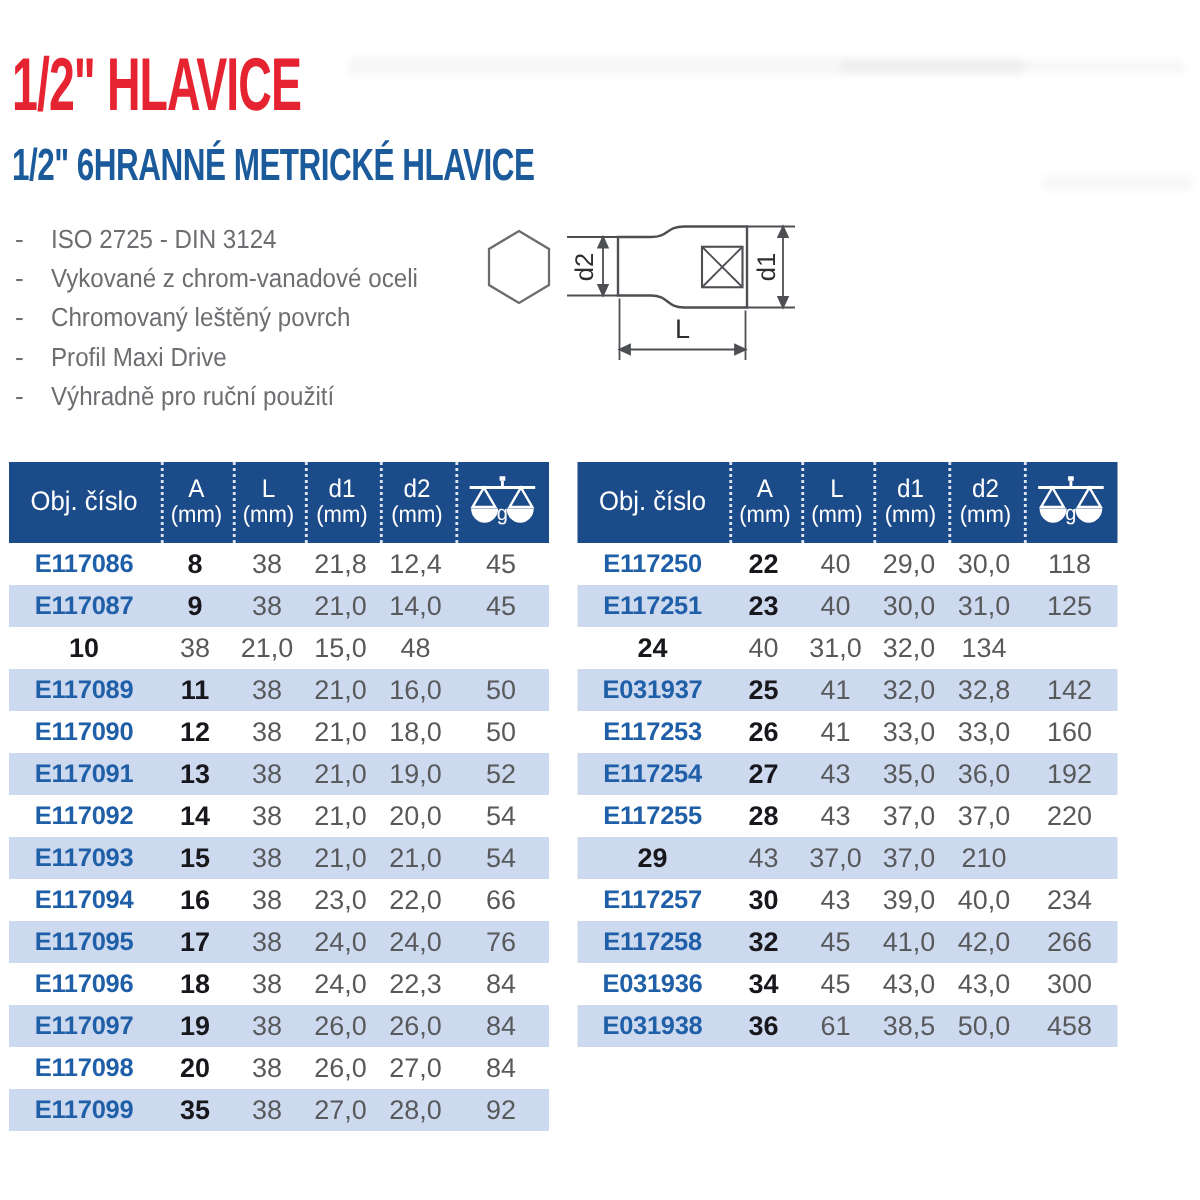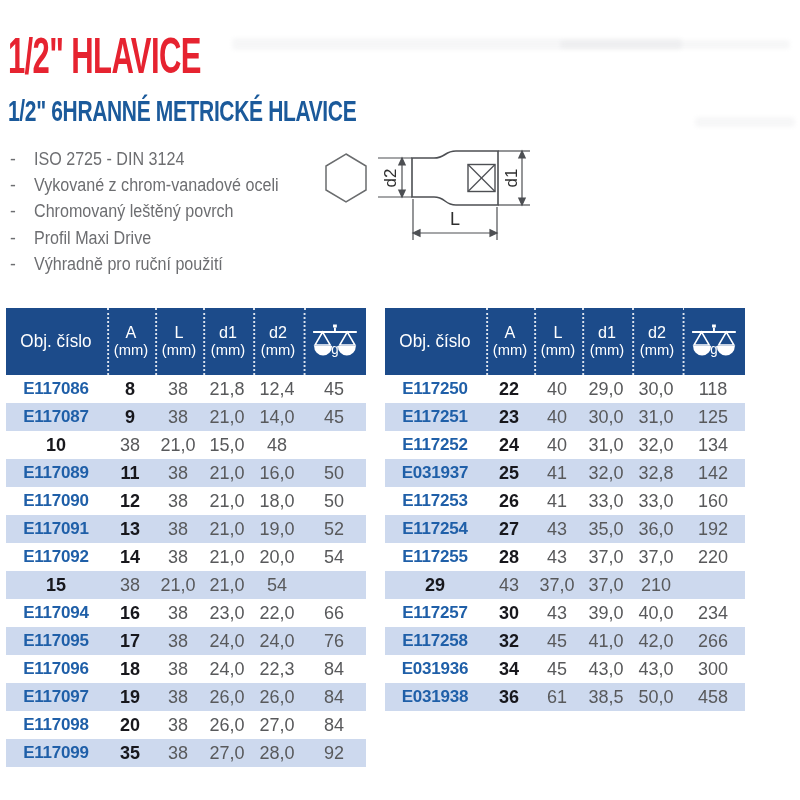--- a/index.html
+++ b/index.html
@@ -38,21 +38,21 @@
     font-size:17.5px;white-space:nowrap;}
   .feature .dash{width:24px;text-align:left;}
   .feature .ftext{transform:scaleX(0.92);transform-origin:left center;}
 
   .diagram{position:absolute;left:312px;top:133px;width:235px;height:115px;}
 
   .spec-table{position:absolute;top:308px;width:360px;}
   .spec-table.left{left:6px;}
   .spec-table.right{left:385px;}
   .cols{display:grid;grid-template-columns:100px 48px 48px 50px 50px 64px;}
-  .thead{height:67px;background:var(--navy);color:#fff;}
+  .thead{height:54px;background:var(--navy);color:#fff;}
   .th{display:flex;flex-direction:column;align-items:center;justify-content:center;
       line-height:1.08;font-size:17px;transform:scaleX(.95);}
   .th .main{font-size:17px;}
   .th .unit{font-size:15.5px;}
   .th.objh{font-size:18px;}
   .thsep{border-left:2px dotted rgba(255,255,255,.85);}
   .trow{height:28px;align-items:center;text-align:center;font-size:18px;color:var(--gray);}
   .trow.alt{background:var(--rowalt);}
   .td{line-height:28px;white-space:nowrap;}
   .td.code{font-weight:bold;color:var(--codeblue);font-size:17px;letter-spacing:-0.2px;}
@@ -230,20 +230,21 @@
         <div class="trow cols">
           <div class="td code">E117092</div>
           <div class="td acol">14</div>
           <div class="td">38</div>
           <div class="td">21,0</div>
           <div class="td">20,0</div>
           <div class="td">54</div>
         </div>
 
         <div class="trow cols alt">
+          <div class="td code">E117093</div>
           <div class="td acol">15</div>
           <div class="td">38</div>
           <div class="td">21,0</div>
           <div class="td">21,0</div>
           <div class="td">54</div>
         </div>
 
         <div class="trow cols">
           <div class="td code">E117094</div>
           <div class="td acol">16</div>
@@ -346,21 +347,20 @@
         <div class="trow cols alt">
           <div class="td code">E117251</div>
           <div class="td acol">23</div>
           <div class="td">40</div>
           <div class="td">30,0</div>
           <div class="td">31,0</div>
           <div class="td">125</div>
         </div>
 
         <div class="trow cols">
-          <div class="td code">E117252</div>
           <div class="td acol">24</div>
           <div class="td">40</div>
           <div class="td">31,0</div>
           <div class="td">32,0</div>
           <div class="td">134</div>
         </div>
 
         <div class="trow cols alt">
           <div class="td code">E031937</div>
           <div class="td acol">25</div>

